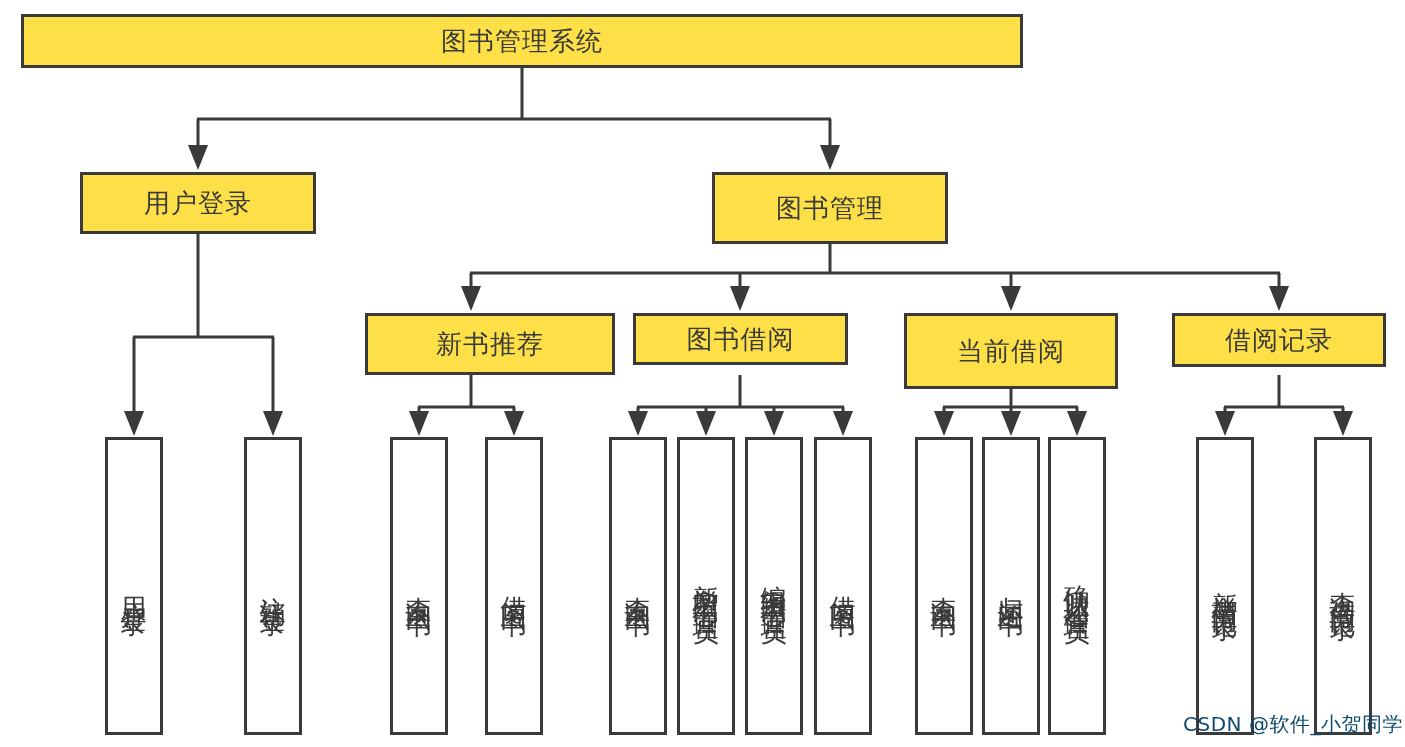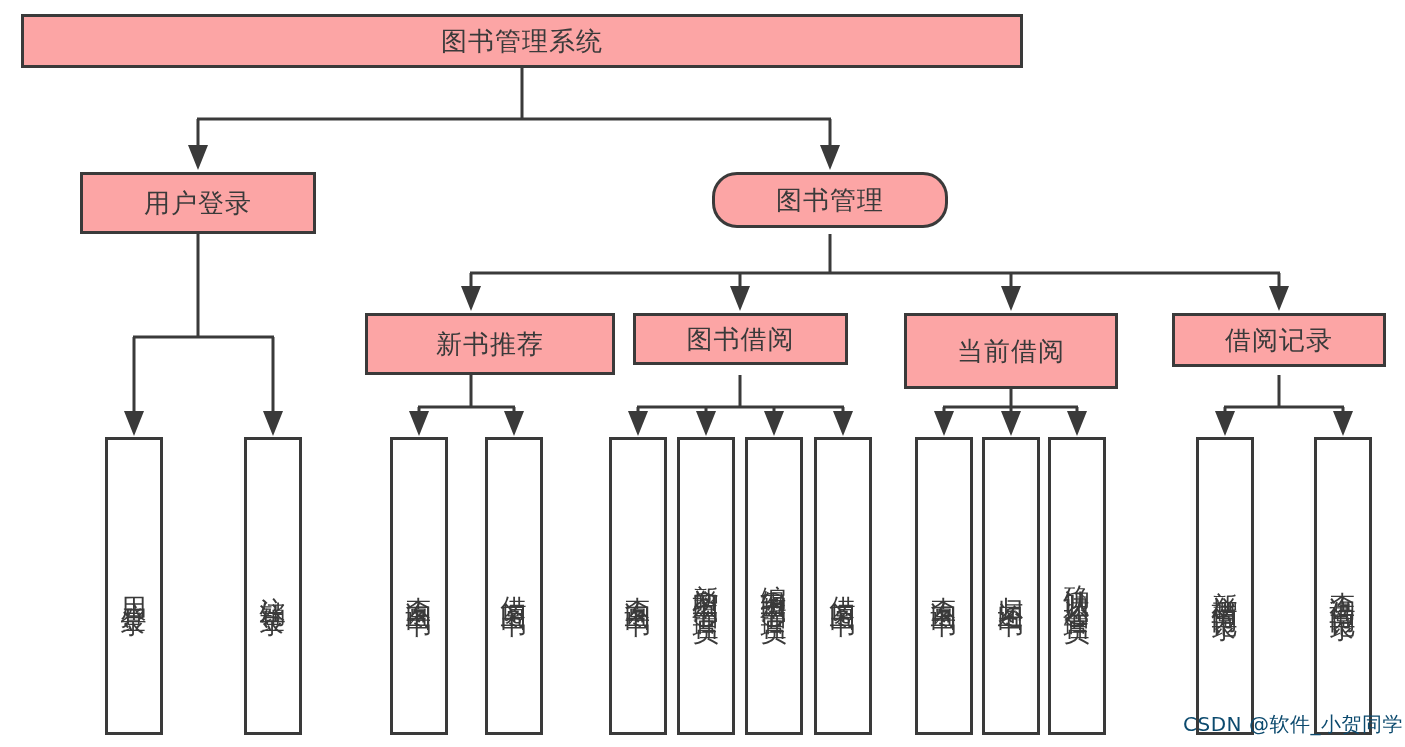--- a/index.html
+++ b/index.html
@@ -28,33 +28,33 @@
     stroke: #3a3a3a;
     stroke-width: 3;
   }
   svg.connectors polygon {
     fill: #3a3a3a;
     stroke: none;
   }
   .node {
     position: absolute;
     box-sizing: border-box;
-    background: #fca5a5;
+    background: #fde047;
     border: 3px solid #3a3a3a;
     color: #3a3a3a;
     display: flex;
     align-items: center;
     justify-content: center;
     font-size: 26px;
     letter-spacing: 1px;
     white-space: nowrap;
   }
   .node.root   { left: 21px;   top: 14px;  width: 1002px; height: 54px; }
   .node.lvl2a  { left: 80px;   top: 172px; width: 236px;  height: 62px; }
-  .node.lvl2b  { left: 712px;  top: 172px; width: 236px;  height: 56px; border-radius: 25px; }
+  .node.lvl2b  { left: 712px;  top: 172px; width: 236px;  height: 72px; }
   .node.lvl3a  { left: 365px;  top: 313px; width: 250px;  height: 62px; }
   .node.lvl3b  { left: 633px;  top: 313px; width: 215px;  height: 52px; }
   .node.lvl3c  { left: 904px;  top: 313px; width: 214px;  height: 76px; }
   .node.lvl3d  { left: 1172px; top: 313px; width: 214px;  height: 54px; }
   .leaf {
     position: absolute;
     box-sizing: border-box;
     top: 437px;
     width: 58px;
     height: 298px;

